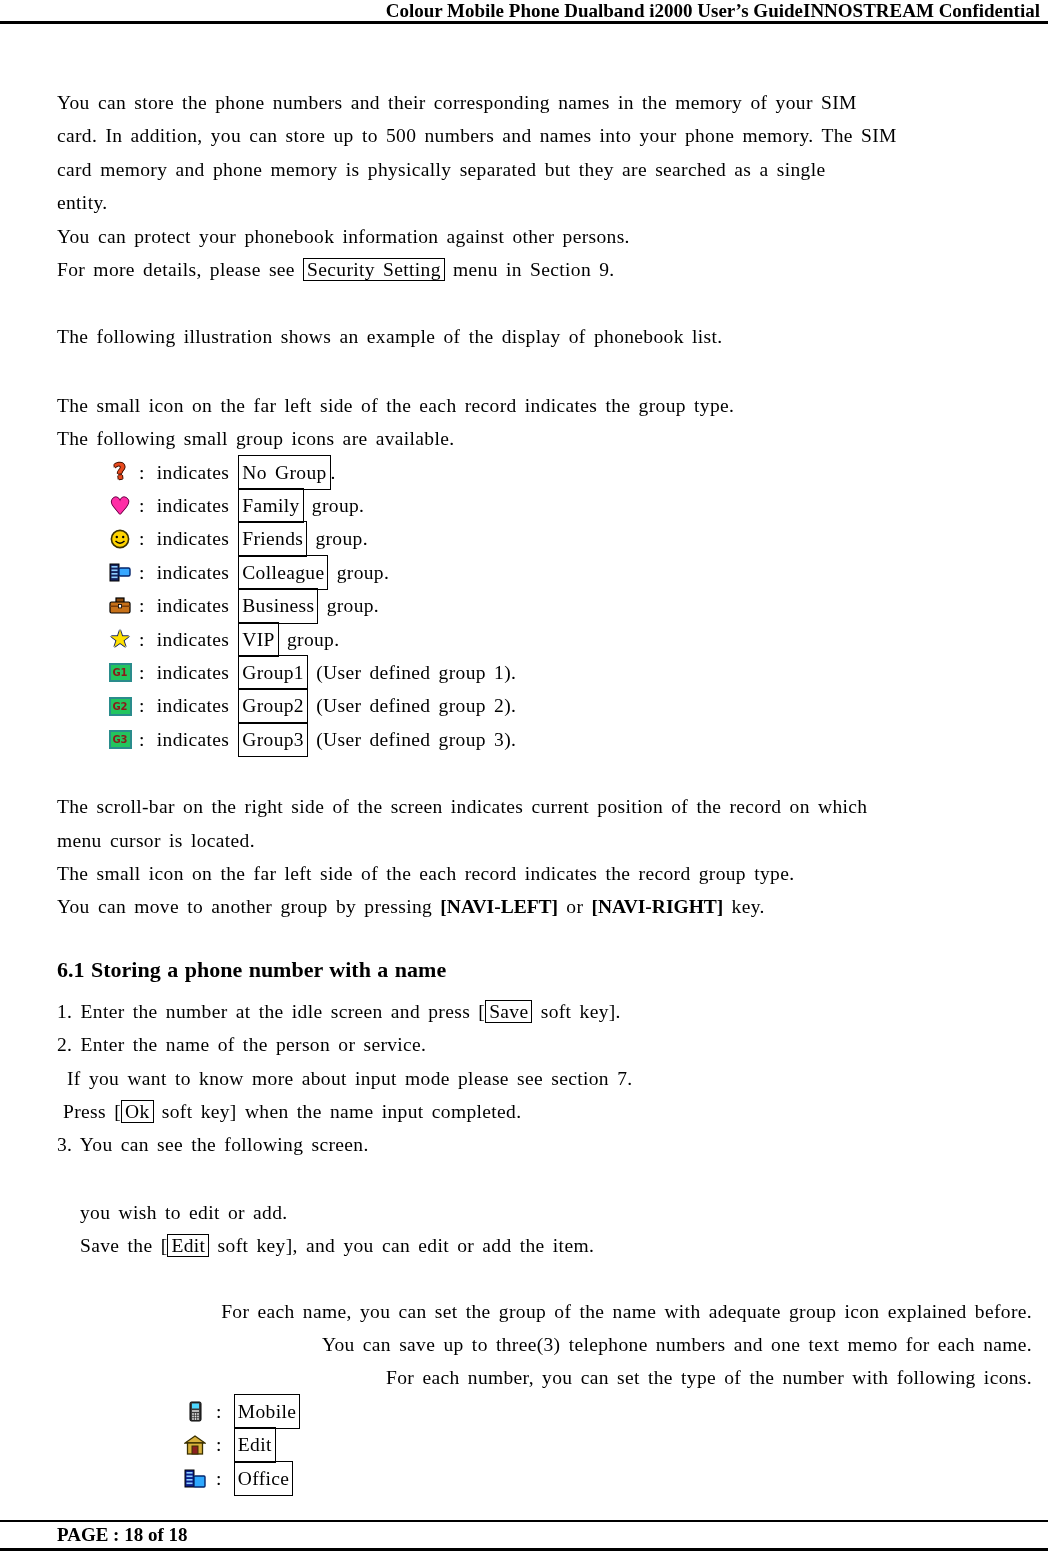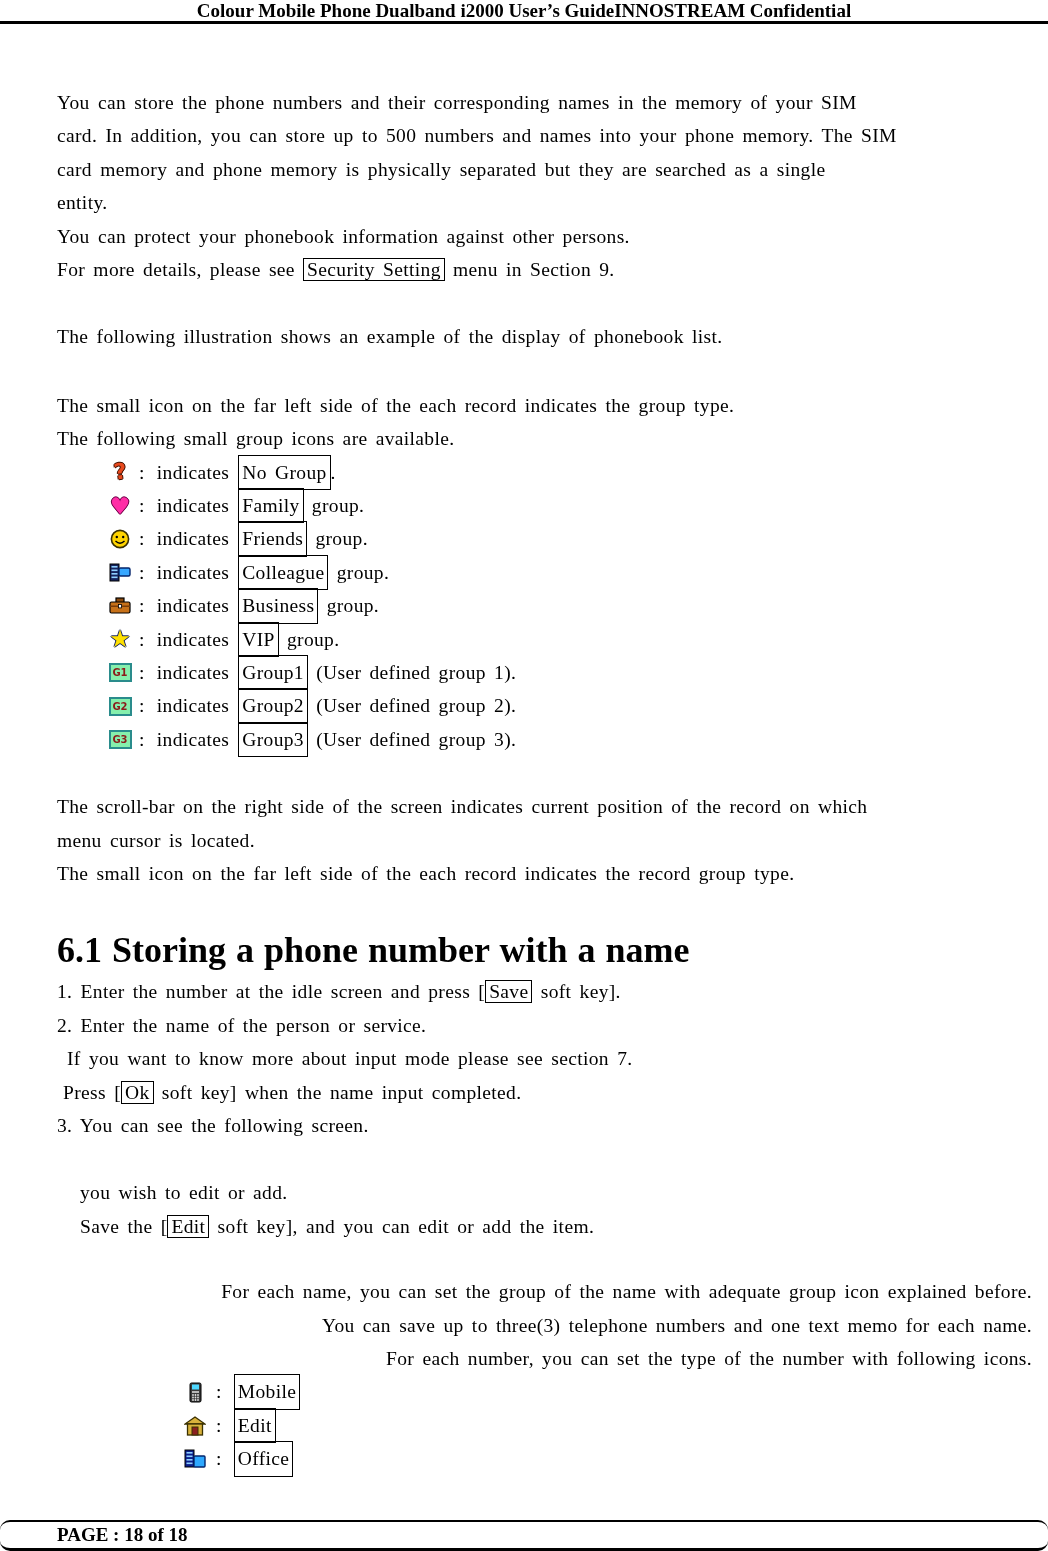--- a/index.html
+++ b/index.html
@@ -3,21 +3,21 @@
 <meta charset="utf-8">
 <style>
   html,body{margin:0;padding:0;}
   body{
     width:1048px;height:1551px;position:relative;overflow:hidden;
     background:#ffffff;color:#000;
     font-family:"Liberation Serif",serif;
   }
   
   .hdr{
-    display:flex;justify-content:center;align-items:flex-start;
+    display:flex;justify-content:flex-end;align-items:flex-start;
     padding:0 8px;border-bottom:3px solid #000;height:21px;
     font-weight:bold;font-size:19px;line-height:21px;
   }
   
   .content{
     padding-left:57px;padding-right:16px;
     font-size:19.5px;line-height:33.4px;letter-spacing:0.35px;word-spacing:3px;
   }
   .ln{white-space:nowrap;}
   .t{white-space:pre;text-align:right;}
@@ -27,53 +27,53 @@
   .bkey{font-weight:bold;white-space:pre;letter-spacing:0;}
   .sp1{margin-top:62px;}
   .sp-blank{margin-top:34px;}
   .sp-blank2{margin-top:35px;}
   .glist{margin-top:0;}
   .g-row{display:flex;align-items:center;height:33.4px;padding-left:50px;white-space:nowrap;}
   .g-ico{display:inline-flex;width:26px;justify-content:center;align-items:center;}
   .g-colon{margin:0 12px 0 6px;}
   .g-label{margin-right:9px;}
   .h61{
-    font-size:36px;font-weight:bold;line-height:40px;letter-spacing:0;word-spacing:1px;
-    margin-top:40px;margin-bottom:5px;white-space:nowrap;
+    font-size:22px;font-weight:bold;line-height:40px;letter-spacing:0;word-spacing:1px;
+    margin-top:26px;margin-bottom:5px;white-space:nowrap;
   }
   .indent1{padding-left:10px;}
   .indent2{padding-left:6px;}
   .indent3{padding-left:23px;}
   .numrow{display:flex;align-items:center;height:33.4px;padding-left:125px;white-space:nowrap;}
   .n-colon{margin:0 12px 0 8px;}
   
   .ftr{
     position:absolute;left:0;right:0;bottom:0;
     border-top:2px solid #000;border-bottom:3px solid #000;
     padding:1px 8px 2px 57px;
-    font-weight:bold;font-size:19px;line-height:23px;border-radius:10px;
+    font-weight:bold;font-size:19px;line-height:23px;
   }
   
   .q-glyph{
     font-family:"DejaVu Sans",sans-serif;font-weight:bold;font-size:22px;color:#e8491d;line-height:22px;
     text-shadow:-1px 0 0 #401000,1px 0 0 #401000,0 -1px 0 #401000,0 1px 0 #401000;
     transform:rotate(-8deg);display:inline-block;letter-spacing:0;word-spacing:0;
   }
   .heart-glyph{
     font-family:"DejaVu Sans",sans-serif;font-size:23px;color:#ff2ea6;line-height:22px;
     text-shadow:-1px 0 0 #6b0046,1px 0 0 #6b0046,0 -1px 0 #6b0046,0 1px 0 #6b0046;
     display:inline-block;letter-spacing:0;word-spacing:0;
   }
   .star-glyph{
     font-family:"DejaVu Sans",sans-serif;font-size:24px;color:#ffe000;line-height:22px;
     text-shadow:-1px 0 0 #16245e,1px 0 0 #16245e,0 -1px 0 #16245e,0 1px 0 #16245e;
     display:inline-block;letter-spacing:0;word-spacing:0;
   }
   .gbadge{
-    display:inline-block;width:19px;height:15px;background:#86efac;
+    display:inline-block;width:19px;height:15px;background:#22c55e;
     border:2px solid #2a8c8c;color:#8b1a1a;
     font-family:"DejaVu Sans",sans-serif;font-weight:bold;font-size:10px;line-height:15px;
     text-align:center;letter-spacing:0;word-spacing:0;
   }
   svg{display:block;}
 </style>
 </head>
 <body>
 
 <div class="hdr">
@@ -208,20 +208,23 @@
       <span class="g-label">indicates</span>
       <span class="box">Group3</span>
         <span class="t"> (User defined group 3).</span>
     </div>
   </div>
 
   <div class="sp-blank">
     <div class="ln">The scroll-bar on the right side of the screen indicates current position of the record on which</div>
     <div class="ln">menu cursor is located.</div>
     <div class="ln">The small icon on the far left side of the each record indicates the record group type.</div>
+    <div class="ln">
+      <span class="t">You can move to another group by pressing </span><span class="bkey">[NAVI-LEFT]</span><span class="t"> or </span><span class="bkey">[NAVI-RIGHT]</span><span class="t"> key.</span>
+    </div>
   </div>
 
   <div class="h61">6.1 Storing a phone number with a name</div>
 
   <div>
     <div class="ln">
       <span class="t">1. Enter the number at the idle screen and press [</span><span class="box">Save</span><span class="t"> soft key].</span>
     </div>
     <div class="ln">2. Enter the name of the person or service.</div>
     <div class="ln indent1">If you want to know more about input mode please see section 7.</div>

